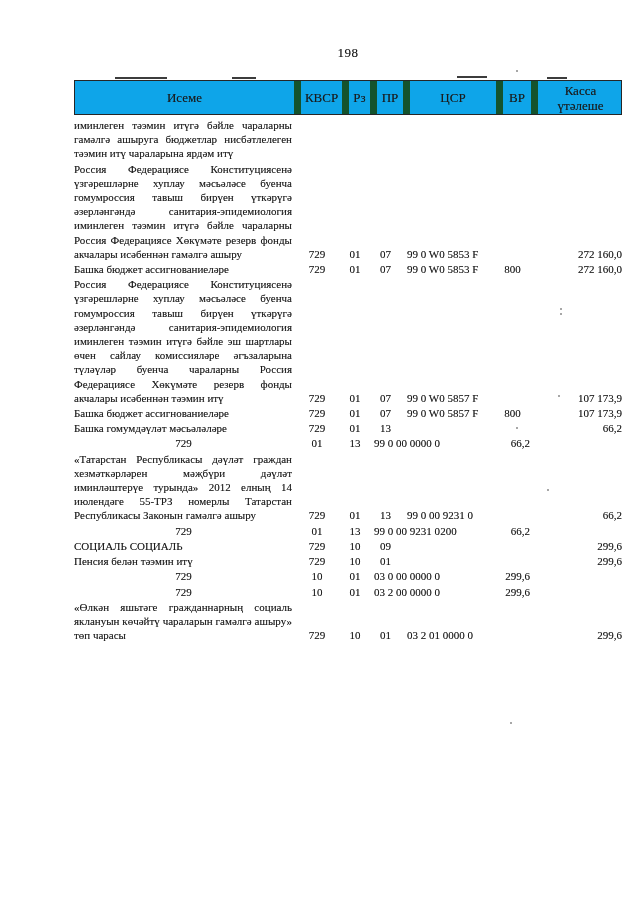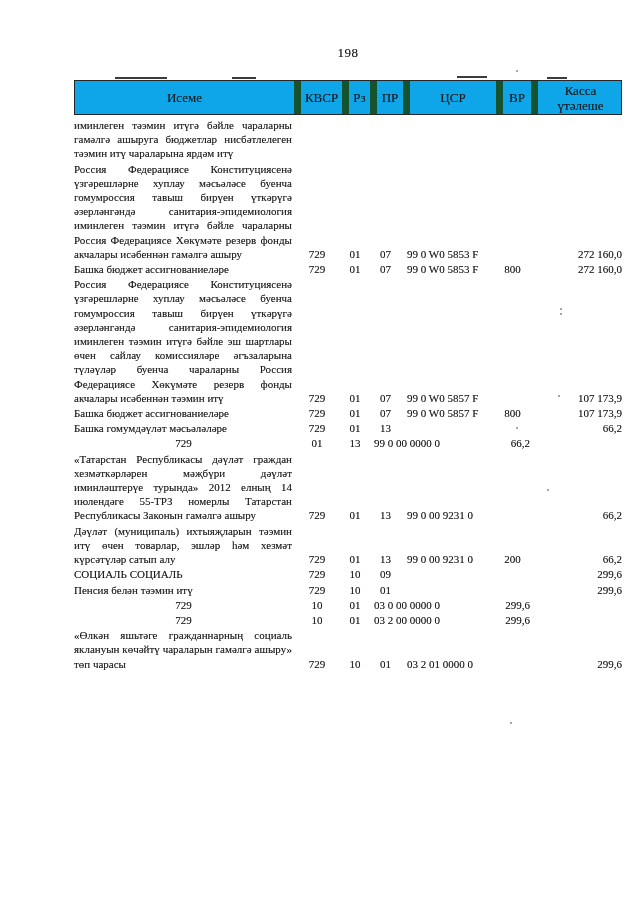--- a/index.html
+++ b/index.html
@@ -162,21 +162,20 @@
         <div class="row">
     <div class="cell name">«Татарстан Республикасы дәүләт граждан хезмәткәрләрен мәҗбүри дәүләт иминләштерүе турында» 2012 елның 14 июлендәге 55-ТРЗ номерлы Татарстан Республикасы Законын гамәлгә ашыру</div>
     <div class="cell kvsr">729</div>
     <div class="cell rz">01</div>
     <div class="cell pr">13</div>
     <div class="cell csr">99 0 00 9231 0</div>
     <div class="cell vr"></div>
     <div class="cell kassa">66,2</div>
   </div>
         <div class="row">
-    <div class="cell name">Дәүләт (муниципаль) ихтыяҗларын тәэмин итү өчен товарлар, эшләр һәм хезмәт күрсәтүләр сатып алу</div>
     <div class="cell kvsr">729</div>
     <div class="cell rz">01</div>
     <div class="cell pr">13</div>
     <div class="cell csr">99 0 00 9231 0</div>
     <div class="cell vr">200</div>
     <div class="cell kassa">66,2</div>
   </div>
         <div class="row">
     <div class="cell name">СОЦИАЛЬ СОЦИАЛЬ</div>
     <div class="cell kvsr">729</div>

